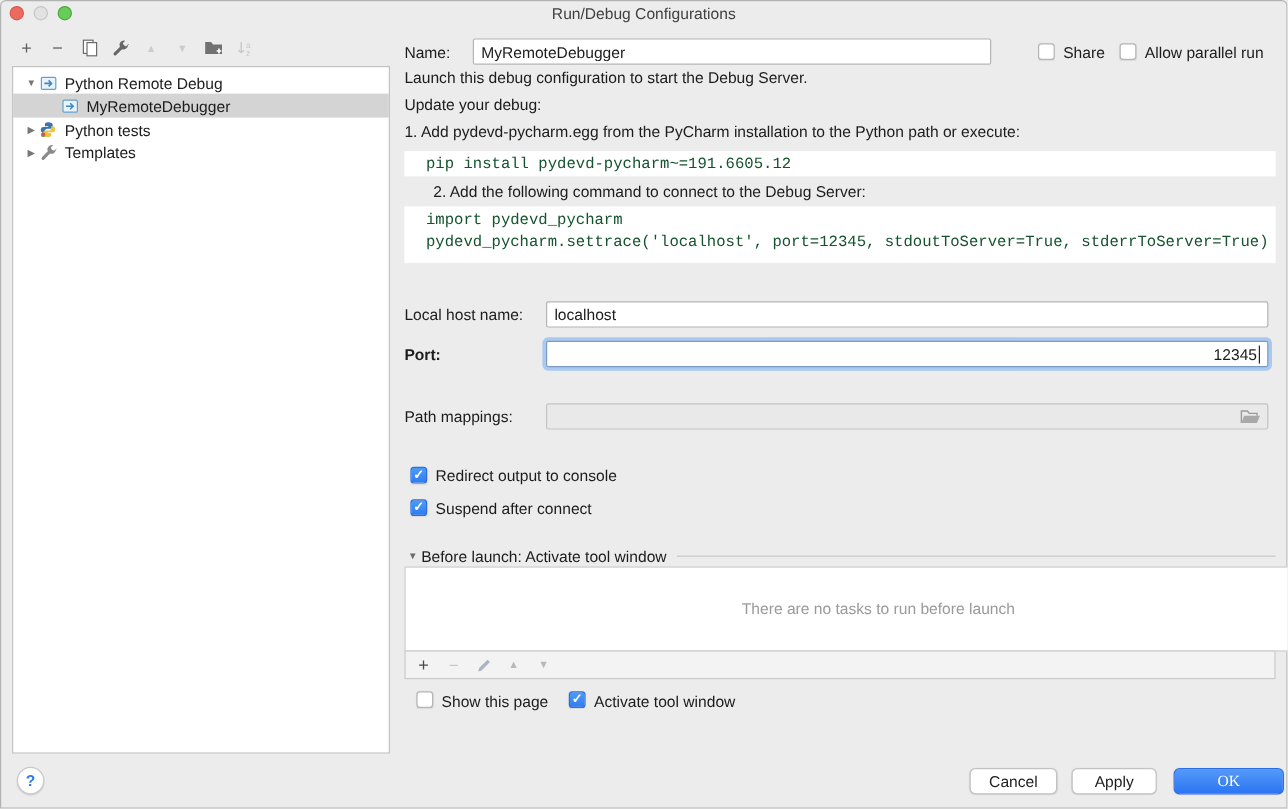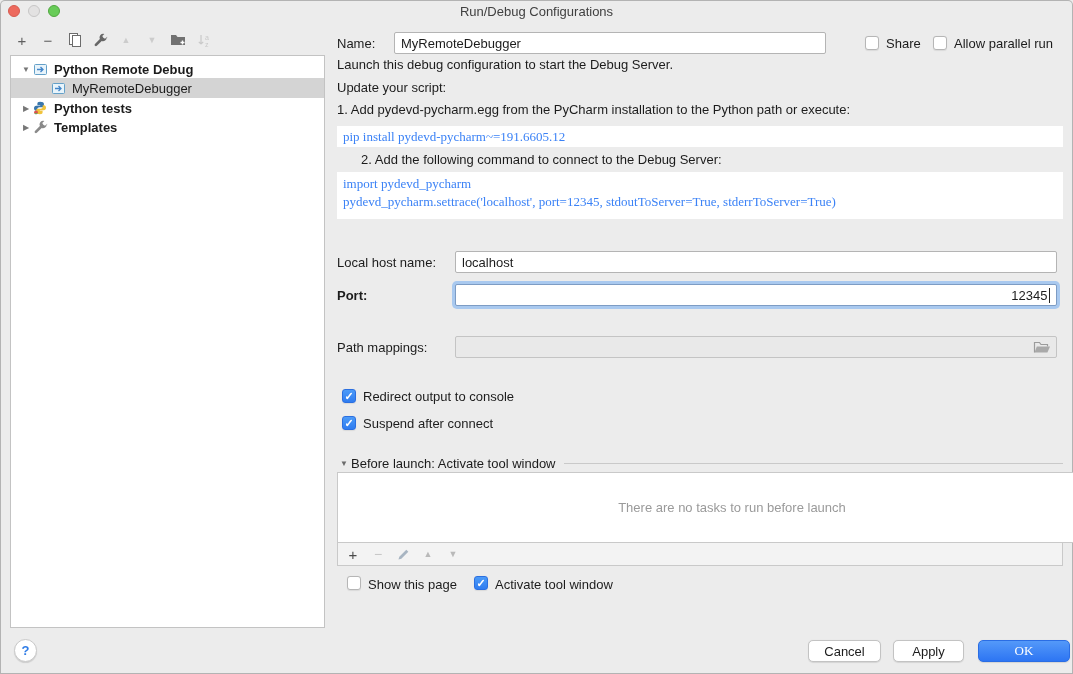--- a/index.html
+++ b/index.html
@@ -28,38 +28,38 @@
   .tbtn.disabled { color:#cccccc; }
   .tbtn .tri { font-size:9px; }
 
   .tree { position:absolute; left:10px; top:55px; width:315px; height:573px;
           background:#ffffff; border:1px solid #c3c3c3; }
   .trow { position:absolute; left:0; right:0; height:20px; display:flex; align-items:center; }
   .trow.selected { background:#d4d4d4; }
   .twisty { width:14px; text-align:center; font-size:8px; color:#777; flex:0 0 14px; }
   .ticon { width:16px; height:16px; margin-right:5px; display:flex; align-items:center; flex:0 0 16px; }
   .tlabel { white-space:nowrap; }
-  .tlabel.b { font-weight:bold; }
+  .tlabel.b { font-weight:normal; }
 
   
   .lbl { position:absolute; white-space:nowrap; }
   .textfield { position:absolute; height:22px; background:#fff; border:1px solid #b4b4b4;
                border-radius:2px; font-family:"Liberation Sans",sans-serif; font-size:13px;
                color:#1c1c1c; padding:0 6px; }
   input.textfield { outline:none; }
   .textfield.focused { border:1px solid #7d9cc4; box-shadow:0 0 0 3px #a9c9ef;
                        display:flex; align-items:center;justify-content:flex-end; }
   .caret { width:1.5px; height:15px; background:#222; display:inline-block; margin-left:1px; }
   .field-disabled { position:absolute; height:22px; background:#e9e9e9; border:1px solid #c4c4c4;
                     border-radius:2px; }
   .field-disabled .folder { position:absolute; right:5px; top:4px; }
 
   .codeblock { position:absolute; left:337px; width:726px; background:#ffffff;
-               font-family:Liberation Serif, serif; font-size:13px; color:#3b82f6;
-               padding-left:6px; white-space:pre; }
+               font-family:Liberation Mono, monospace; font-size:13px; color:#14532d;
+               padding-left:18px; white-space:pre; }
 
   .cb { position:absolute; width:14px; height:14px; border-radius:3px; background:#fff;
         border:1px solid #b6b6b6; display:flex; align-items:center; justify-content:center;
         box-shadow:0 0.5px 1px rgba(0,0,0,.08); }
   .cb.checked { background:linear-gradient(#4c9bf8,#2f7cf0); border-color:#2b6fe0;
                 color:#fff; font-size:11px; font-weight:bold; }
   .cb .mark { line-height:1; }
 
   .bl-header { position:absolute; left:337px; top:455px; width:726px; height:16px;
                display:flex; align-items:center; color:#1c1c1c; }
@@ -183,21 +183,21 @@
   </div>
 
   <div class="lbl" style="left:337px; top:36px;">Name:</div>
   <input class="textfield" style="left: 394px; top: 32px; width: 432px;" readonly="" value="MyRemoteDebugger">
   <span class="cb" style="left:865px; top:36px;"></span>
   <div class="lbl" style="left:886px; top:36px;">Share</div>
   <span class="cb" style="left:933px; top:36px;"></span>
   <div class="lbl" style="left:954px; top:36px;">Allow parallel run</div>
 
   <div class="lbl" style="left:337px; top:57px;">Launch this debug configuration to start the Debug Server.</div>
-  <div class="lbl" style="left:337px; top:80px;">Update your script:</div>
+  <div class="lbl" style="left:337px; top:80px;">Update your debug:</div>
   <div class="lbl" style="left:337px; top:102px;">1. Add pydevd-pycharm.egg from the PyCharm installation to the Python path or execute:</div>
 
   <div class="codeblock" style="top:126px; height:21px; line-height:21px;">pip install pydevd-pycharm~=191.6605.12</div>
 
   <div class="lbl" style="left:337px; top:152px;margin-left:24px;">2. Add the following command to connect to the Debug Server:</div>
 
   <div class="codeblock" style="top:172px; height:47px; padding-top:3px; line-height:18px;"><span>import pydevd_pycharm</span>
 <span>pydevd_pycharm.settrace('localhost', port=12345, stdoutToServer=True, stderrToServer=True)</span></div>
 
   <div class="lbl" style="left:337px; top:255px;">Local host name:</div>

